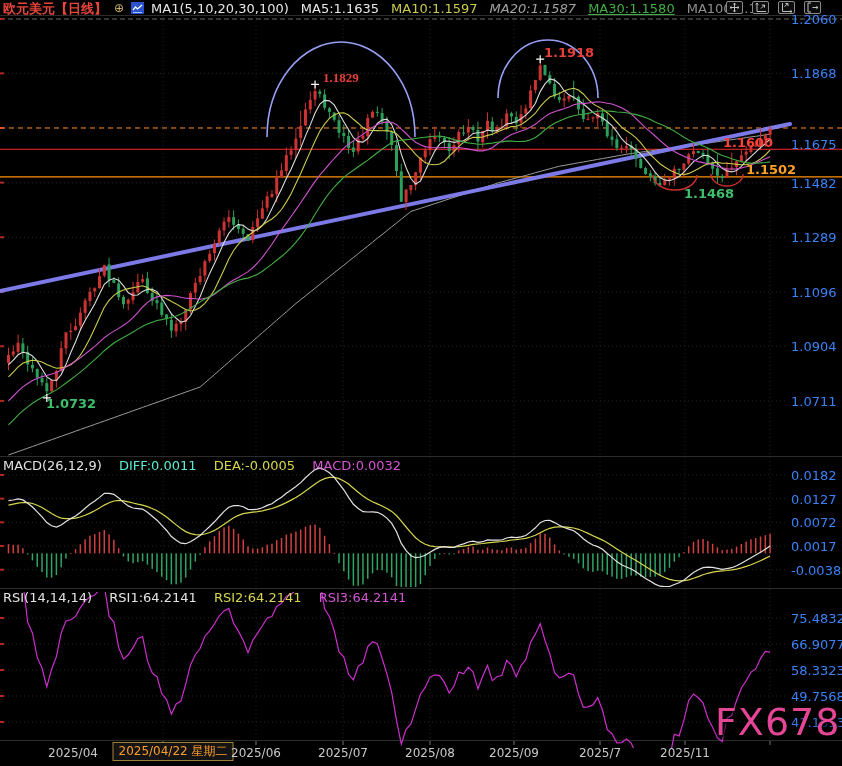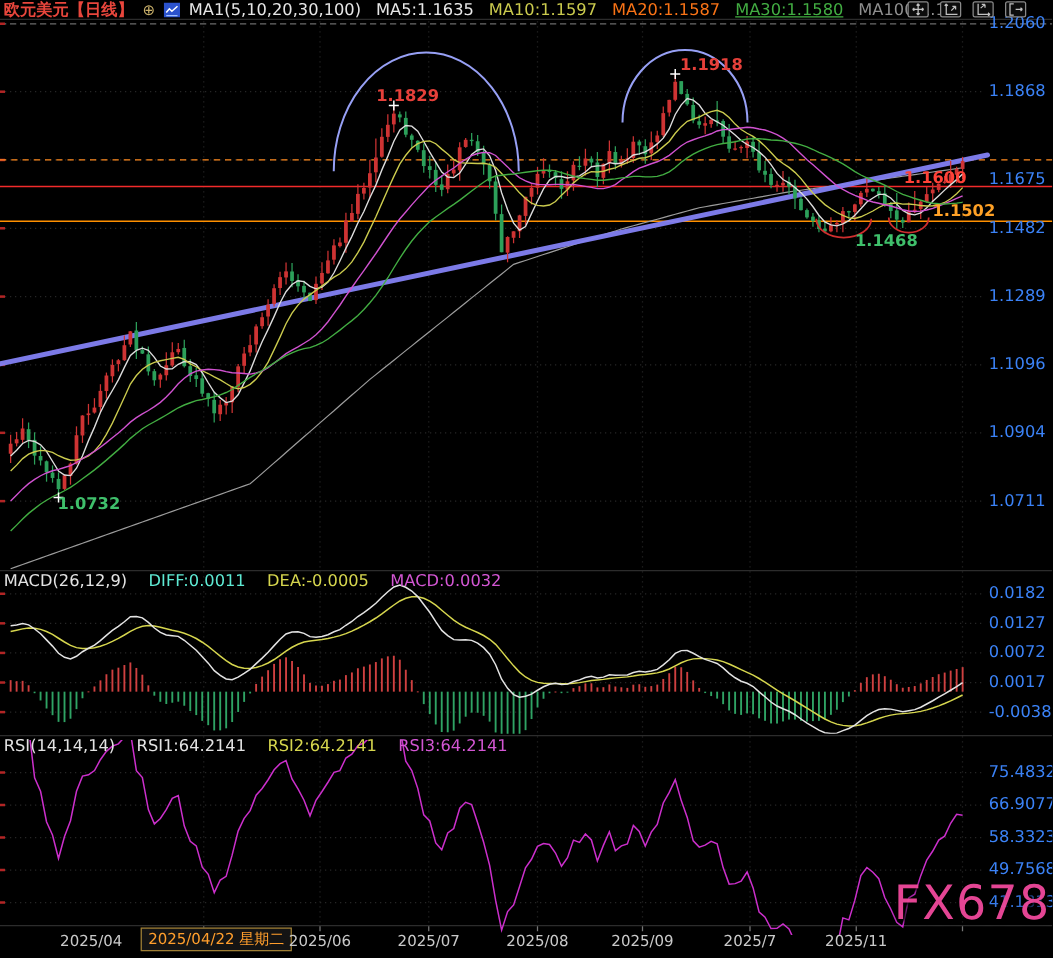--- a/index.html
+++ b/index.html
@@ -19,21 +19,21 @@
   .tbtn{width:17px;height:13px;border:1px solid #8a8a8a;background:#0c0c0c;border-radius:2px;
         display:flex;align-items:center;justify-content:center;box-sizing:border-box;padding:0;}
   .tbtn svg{stroke:#c2c2c2;fill:none;stroke-width:1;}
   
   .axlabel{position:absolute;left:791px;transform:translateY(-50%);color:#3b82f6;font-size:13px;z-index:2;}
   
   #tag-red{left:723px;top:135px;color:#ff4238;font-size:13px;font-weight:600;}
   #tag-orange{left:746px;top:162px;color:#ffa126;font-size:13px;font-weight:600;}
   
   .ann{font-size:13px;font-weight:700;}
-  #ann-high1{left:301px;top:70px;}
+  #ann-high1{left:323px;top:70px;font-family:Liberation Serif, serif;}
   #ann-high2{left:544px;top:45px;}
   #ann-low{left:46px;top:396px;}
   #ann-db{left:684px;top:186px;}
   
   .prow{left:3px;font-size:13px;}
   #macd-row{top:458px;}
   #rsi-row{top:590px;text-align:right;}
   .prow span{margin-right:13px;}
   
   #xaxis{position:absolute;left:0;top:741px;width:842px;height:25px;z-index:2;
@@ -643,21 +643,21 @@
     <span id="title" class="t" style="color: rgb(232, 70, 60);">欧元美元【日线】</span>
     <span id="compass">⊕</span>
     <span id="cticon">
       <svg width="13" height="12">
           <rect width="13" height="12" fill="#2b52cc"></rect>
           <path d="M2 8l2.5-3 2 2L11 3" stroke="#fff" fill="none" stroke-width="1.2"></path>
           <path d="M2 10.5h9" stroke="#9fc0ff" stroke-width="1"></path>
         </svg>
     </span>
     <span id="ma-set">MA1(5,10,20,30,100)</span>
-    <span id="ma-legend"><span style="color: rgb(232, 232, 232);">MA5:1.1635</span><span style="color: rgb(203, 203, 78);">MA10:1.1597</span><span style="color: #f97316;">MA20:1.1587</span><span style="color: rgb(66, 173, 66); text-decoration: underline;">MA30:1.1580</span><span style="color: rgb(143, 143, 143);">MA100:1.16</span></span>
+    <span id="ma-legend"><span style="color: rgb(232, 232, 232);">MA5:1.1635</span><span style="color: rgb(203, 203, 78);">MA10:1.1597</span><span style="color: #a3a3a3; font-style: italic;">MA20:1.1587</span><span style="color: rgb(66, 173, 66); text-decoration: underline;">MA30:1.1580</span><span style="color: rgb(143, 143, 143);">MA100:1.16</span></span>
   </div>
 
   <div id="toolbar">
     <button class="tbtn">
       <svg width="13" height="11" viewBox="0 0 13 11">
           <path d="M6.5 1v9M2 5.5h9M6.5 1l-1.2 1.5M6.5 1l1.2 1.5M6.5 10l-1.2-1.5M6.5 10l1.2-1.5M2 5.5l1.5-1.2M2 5.5l1.5 1.2M11 5.5l-1.5-1.2M11 5.5l-1.5 1.2"></path>
         </svg>
     </button>
     <button class="tbtn">
       <svg width="13" height="11" viewBox="0 0 13 11">

